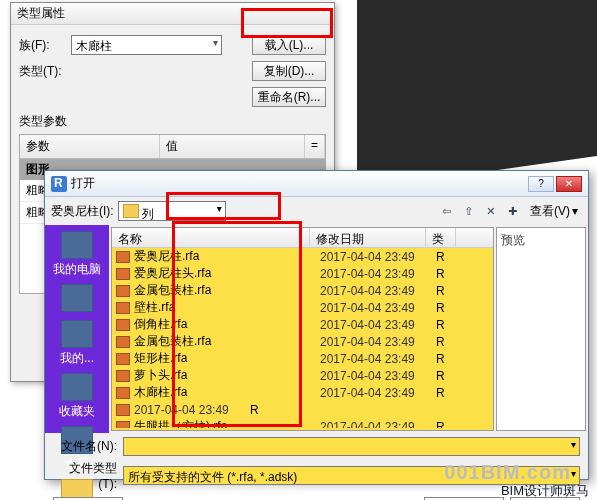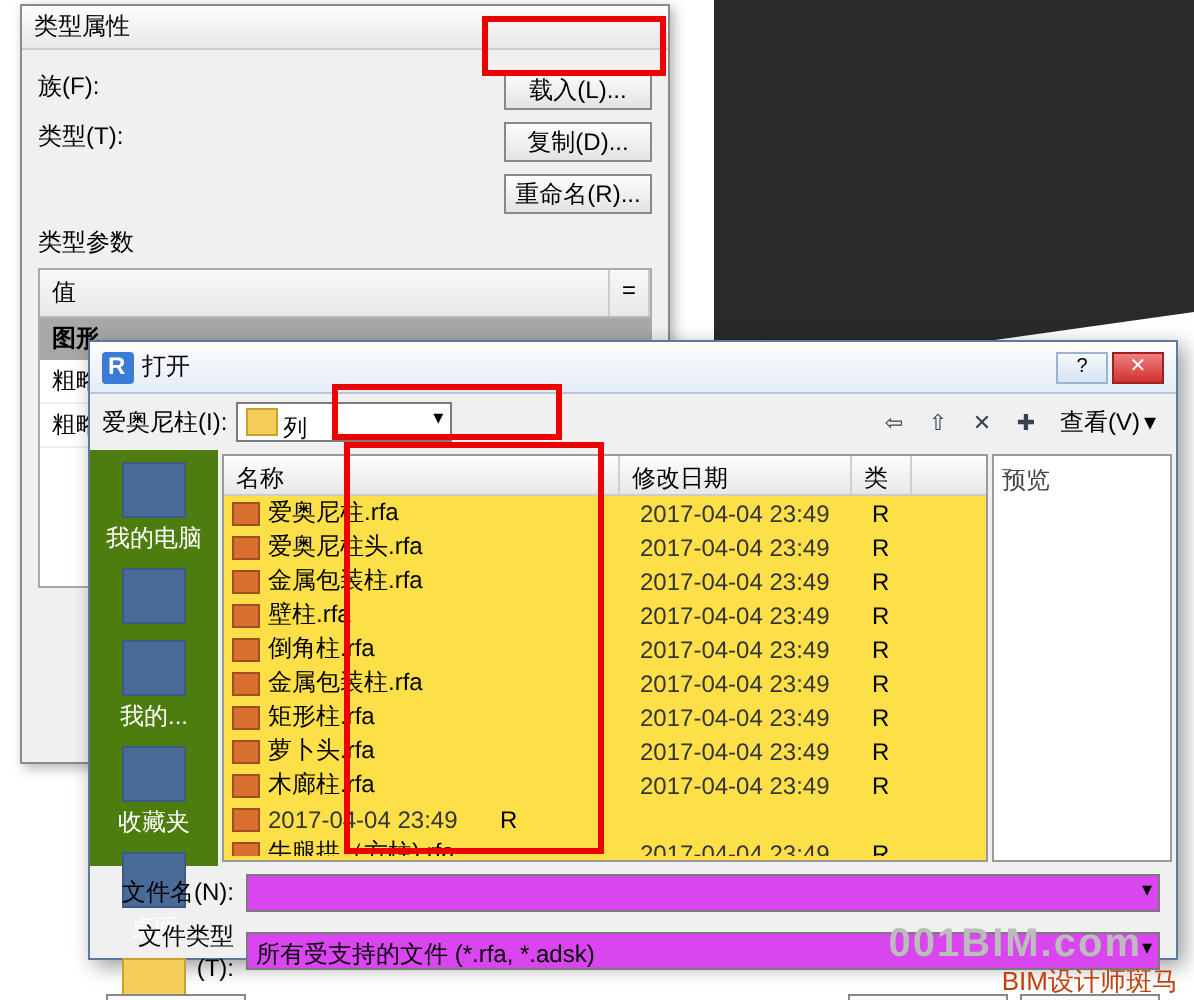--- a/index.html
+++ b/index.html
@@ -44,21 +44,21 @@
 .dlg2 .toolbar { height: 28px; display:flex; align-items:center; padding:3px 6px; gap:4px; }
 .lookin { border:1px solid #7a7a7a; background:#fff; height:20px; width:108px; padding:2px 4px; position:relative; }
 .lookin::after { content:"▾"; position:absolute; right:3px; top:1px; font-size:10px; }
 .foldericon { width:16px; height:14px; background:#f5cd5a; border:1px solid #c9a030; display:inline-block; margin-right:3px; }
 .tbspace { flex:1; }
 .tbicn { width:18px; height:18px; display:inline-flex; align-items:center; justify-content:center; cursor:pointer; font-size:11px; color:#345; }
 .viewsbtn { display:flex; align-items:center; gap:2px; border:1px solid transparent; padding:1px 3px; cursor:pointer; }
 .redbox2 { position:absolute; left:121px; top:21px; width:115px; height:28px; border:3px solid #e00; pointer-events:none; z-index:5; }
 
 .dlg2 .main { display:flex; height:208px; }
-.places { width:64px; background:#4d7c0f; display:flex; flex-direction:column; align-items:center; padding-top:4px; gap:2px; }
+.places { width:64px; background:#6d28d9; display:flex; flex-direction:column; align-items:center; padding-top:4px; gap:2px; }
 .place { width:58px; text-align:center; color:#fff; font-size:11px; padding:2px 0; cursor:pointer; }
 .place .picon { width:32px; height:28px; margin:0 auto 2px; background:#4a6a98; border:1px solid #3a5a88; }
 .place.folder .picon { background:#f5cd5a; border-color:#c9a030; }
 
 .filearea { flex:1; border:1px solid #9a9a9a; background:#fde047; margin:2px; position:relative; overflow:hidden; }
 .fhdr { display:flex; background:linear-gradient(#fdfdfd,#e8e8e8); border-bottom:1px solid #ccc; height:20px; }
 .fhdr div { padding:3px 6px; border-right:1px solid #d0d0d0; }
 .fhdr .nc { width:198px; } .fhdr .dc { width:116px; } .fhdr .tc { width:30px; }
 .flist { overflow:auto; height:180px; }
 .fitem { display:flex; align-items:center; height:17px; padding:0 4px; cursor:pointer; }
@@ -66,57 +66,59 @@
 .fitem .fn { width:186px; white-space:nowrap; overflow:hidden; }
 .fitem .fd { width:116px; color:#333; }
 .fitem .ft { width:30px; }
 
 .preview { width:90px; border:1px solid #9a9a9a; background:#fff; margin:2px 2px 2px 0; padding:4px; font-size:11px; color:#444; }
 .redbox3 { position:absolute; left:127px; top:50px; width:130px; height:206px; border:3px solid #e00; pointer-events:none; z-index:5; }
 
 .dlg2 .bottom { padding:4px 8px; display:flex; flex-direction:column; gap:4px; }
 .brow { display:flex; align-items:center; gap:6px; }
 .brow label { width:64px; text-align:right; }
-.binput { flex:1; border:1px solid #7a7a7a; background:#d946ef; height:19px; padding:2px 4px; position:relative; }
+.binput { flex:1; border:1px solid #7a7a7a; background:#fde047; height:19px; padding:2px 4px; position:relative; }
 .binput.sel::after { content:"▾"; position:absolute; right:3px; top:1px; font-size:10px; }
 .bbtns { display:flex; justify-content:space-between; align-items:center; margin-top:2px; }
 .toolsbtn { width:70px; height:20px; background:linear-gradient(#fdfdfd,#e3e3e3); border:1px solid #888; position:relative; text-align:center; line-height:18px; cursor:pointer; }
 .toolsbtn::after { content:" ▾"; font-size:9px; }
 
 .watermark { position:absolute; right:26px; bottom:16px; color:#bcbcbc; font-size:20px; font-weight:bold; z-index:10; letter-spacing:1px; pointer-events:none; }
-.footer { position:absolute; right:8px; bottom:0; font-size:13px; color:#c2410c; z-index:11; }
+.footer { position:absolute; right:8px; bottom:0; font-size:13px; color:#0f172a; z-index:11; }
 </style>
 </head>
 <body>
 
 <div class="dark3d"></div>
 
 <div class="dlg1">
   <div class="titlebar">
     <span>类型属性</span>
   </div>
   <div class="body">
     <div style="display:flex; gap:6px;">
       <div style="flex:1;">
         <div class="frow">
           <span class="flabel">族(F):</span>
+          <div class="fselect"><span>木廊柱</span></div>
         </div>
         <div class="frow">
           <span class="flabel">类型(T):</span>
         </div>
       </div>
       <div class="btncol">
         <div class="btn">载入(L)...</div>
         <div class="btn">复制(D)...</div>
         <div class="btn">重命名(R)...</div>
       </div>
     </div>
     <div class="sectionlabel">类型参数</div>
     <div class="paramgrid">
       <div class="paramhdr">
+        <div class="c1">参数</div>
         <div class="c2">值</div>
         <div class="c3">=</div>
       </div>
       <div class="catrow">图形</div>
       <div class="prow">
         <div class="c1">粗略比例填充颜色</div>
         <div class="c2">
             <span class="swatch"></span>
             <span>黑色</span>
           </div>

